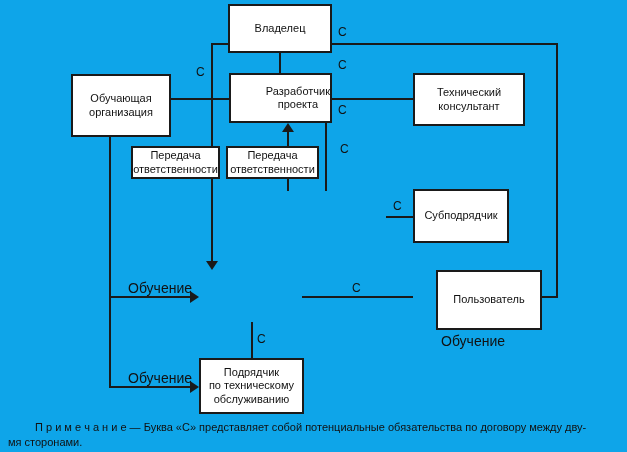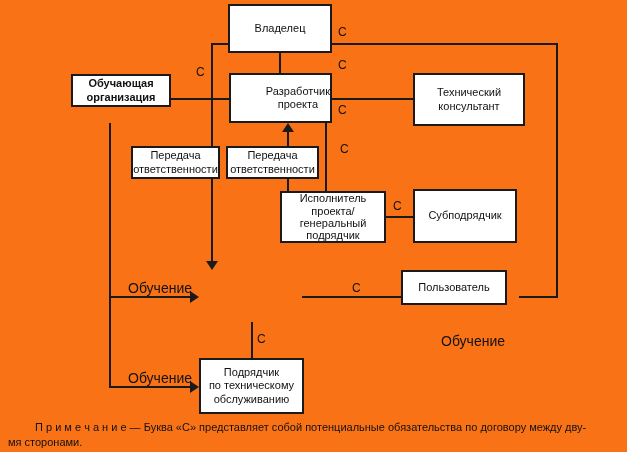--- a/index.html
+++ b/index.html
@@ -1,20 +1,20 @@
 <!DOCTYPE html>
 <html><head>
 <meta charset="utf-8">
 <style>
   html, body { margin: 0; padding: 0; background: #ffffff; }
   #canvas {
     position: relative;
     width: 627px;
     height: 452px;
-    background: #f97316;
+    background: #0ea5e9;
     font-family: "Liberation Sans", sans-serif;
     color: #111111;
     overflow: hidden;
   }
   .node {
     position: absolute;
     box-sizing: border-box;
     border: 2px solid #1a1a1a;
     background: #ffffff;
     display: flex;
@@ -31,29 +31,29 @@
   .arrow.down  { border-left: 6px solid transparent; border-right: 6px solid transparent; border-top: 9px solid #1a1a1a; }
   .arrow.up    { border-left: 6px solid transparent; border-right: 6px solid transparent; border-bottom: 9px solid #1a1a1a; }
   .arrow.right { border-top: 6px solid transparent; border-bottom: 6px solid transparent; border-left: 9px solid #1a1a1a; }
   .clabel { position: absolute; font-size: 12px; line-height: 1; }
   .flabel { position: absolute; font-size: 14px; line-height: 1; }
   .note { position: absolute; left: 8px; top: 420px; width: 612px; font-size: 11px; line-height: 1.4; }
   .note .indent { padding-left: 27px; }
 
   
   #n-owner        { left: 228px; top: 4px;   width: 104px; height: 49px; }
-  #n-training-org { left: 71px;  top: 74px;  width: 100px; height: 33px; font-weight: bold; }
+  #n-training-org { left: 71px;  top: 74px;  width: 100px; height: 63px; }
   #n-designer     { left: 229px; top: 73px;  width: 103px; height: 50px; justify-content: flex-end; }
   #n-consultant   { left: 413px; top: 73px;  width: 112px; height: 53px; }
   #n-handover-l   { left: 131px; top: 146px; width: 89px;  height: 33px; }
   #n-handover-r   { left: 226px; top: 146px; width: 93px;  height: 33px; }
   #n-executor     { left: 280px; top: 191px; width: 106px; height: 52px; line-height: 1.12; }
-  #n-subcontract  { left: 413px; top: 189px; width: 104px; height: 54px; }
+  #n-subcontract  { left: 413px; top: 189px; width: 96px; height: 54px; }
   #n-operator     { left: 199px; top: 270px; width: 103px; height: 52px; }
-  #n-user         { left: 401px; top: 270px; width: 106px; height: 35px; text-align: right; }
+  #n-user         { left: 436px; top: 270px; width: 106px; height: 60px; text-align: right; }
   #n-maintenance  { left: 199px; top: 358px; width: 105px; height: 56px; }
 </style>
 </head>
 <body>
 
 <div id="canvas">
 
   <div class="vline" style="left:279px; top:53px;  height:20px;"></div>
   <div class="hline" style="left:332px; top:43px;  width:226px;"></div>
   <div class="vline" style="left:556px; top:43px;  height:255px;"></div>
@@ -81,24 +81,20 @@
   <div class="node" id="n-training-org"><span>Обучающая
 организация</span></div>
   <div class="node" id="n-designer"><span>Разработчик
 проекта</span></div>
   <div class="node" id="n-consultant"><span>Технический
 консультант</span></div>
   <div class="node" id="n-handover-l"><span>Передача
 ответственности</span></div>
   <div class="node" id="n-handover-r"><span>Передача
 ответственности</span></div>
-  <div class="node" id="n-executor"><span>Исполнитель
-проекта/
-генеральный
-подрядчик</span></div>
   <div class="node" id="n-subcontract"><span>Субподрядчик</span></div>
   <div class="node" id="n-user"><span>Пользователь</span></div>
   <div class="node" id="n-maintenance"><span>Подрядчик
 по техническому
 обслуживанию</span></div>
 
   <span class="clabel" style="left:196px; top:66px;">С</span>
   <span class="clabel" style="left:338px; top:26px;">С</span>
   <span class="clabel" style="left:338px; top:59px;">С</span>
   <span class="clabel" style="left:338px; top:104px;">С</span>

